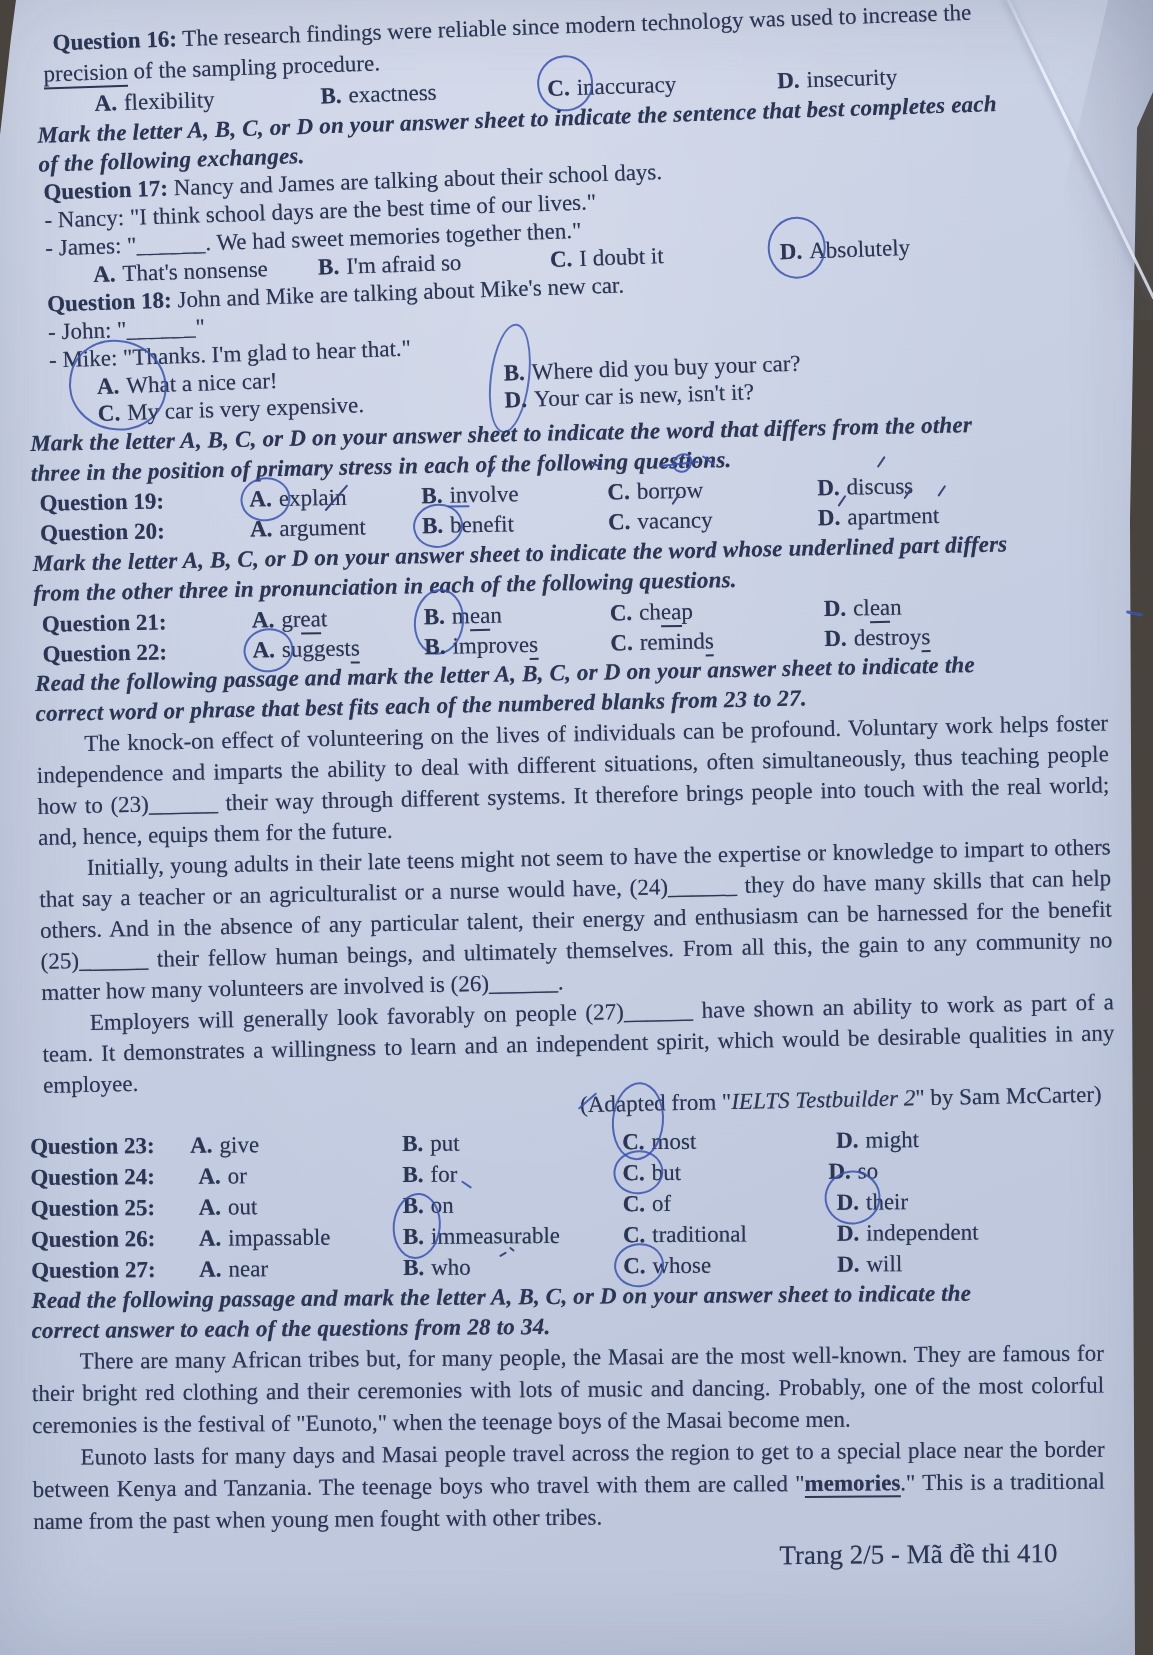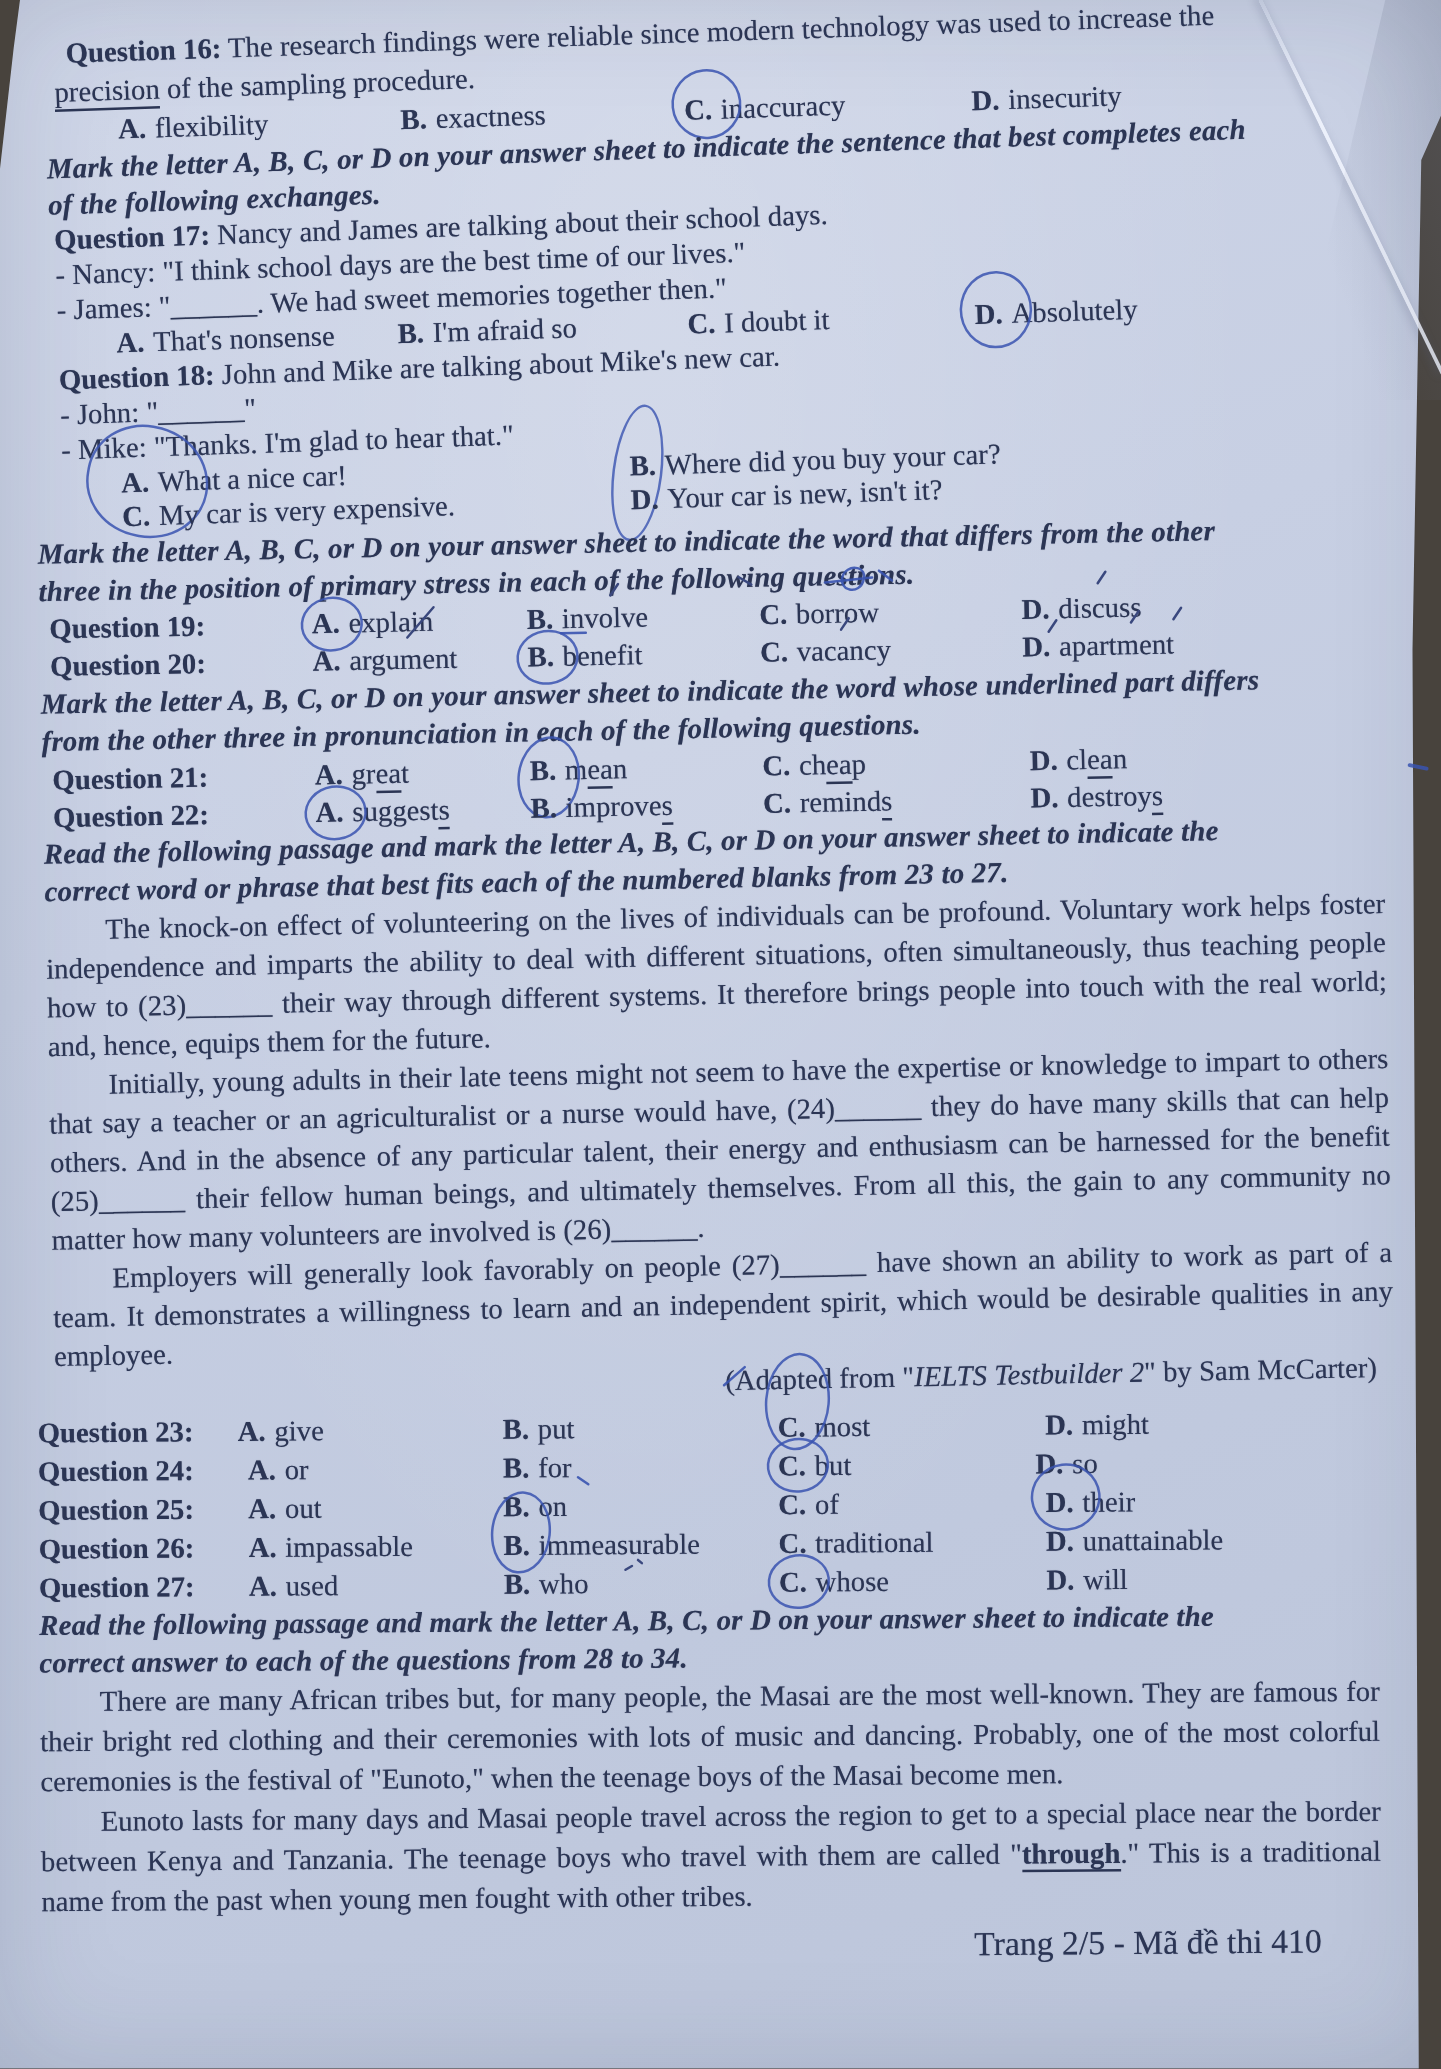--- a/index.html
+++ b/index.html
@@ -219,33 +219,33 @@
         <span class="opt" style="left:168px"><span class="letter">A.</span><span>out</span></span>
         <span class="opt" style="left:372px"><span class="letter">B.</span><span>on</span><span class="mark pen" style="left:58px;top:-6px;width:12px;transform:rotate(35deg)"></span></span>
         <span class="opt" style="left:592px"><span class="letter">C.</span><span>of</span></span>
         <span class="opt cv-25 circled" style="left:806px"><span class="letter">D.</span><span>their</span></span>
       </div>
       <div class="row h31">
         <span class="qlabel" style="left:0">Question 26:</span>
         <span class="opt" style="left:168px"><span class="letter">A.</span><span>impassable</span></span>
         <span class="opt cv-26 circled" style="left:372px"><span class="letter">B.</span><span>immeasurable</span></span>
         <span class="opt" style="left:592px"><span class="letter">C.</span><span>traditional</span></span>
-        <span class="opt" style="left:806px"><span class="letter">D.</span><span>unattainable</span></span>
+        <span class="opt" style="left:806px"><span class="letter">D.</span><span>independent</span></span>
       </div>
       <div class="row h31">
         <span class="qlabel" style="left:0">Question 27:</span>
-        <span class="opt" style="left:168px"><span class="letter">A.</span><span>used</span></span>
+        <span class="opt" style="left:168px"><span class="letter">A.</span><span>near</span></span>
         <span class="opt" style="left:372px"><span class="letter">B.</span><span>who</span><span class="mark" style="left:96px;top:2px;width:8px;height:2px;transform:rotate(-30deg)"></span><span class="mark" style="left:106px;top:-3px;width:6px;height:2px;transform:rotate(40deg)"></span></span>
         <span class="opt circled" style="left:592px"><span class="letter">C.</span><span>whose</span></span>
         <span class="opt" style="left:806px"><span class="letter">D.</span><span>will</span></span>
       </div>
 
       <div class="row h30 instr">Read the following passage and mark the letter A, B, C, or D on your answer sheet to indicate the</div>
       <div class="row h30 instr">correct answer to each of the questions from 28 to 34.</div>
 
       <p class="para">There are many African tribes but, for many people, the Masai are the most well-known. They are famous for their bright red clothing and their ceremonies with lots of music and dancing. Probably, one of the most colorful ceremonies is the festival of "Eunoto," when the teenage boys of the Masai become men.</p>
-      <p class="para"><span>Eunoto lasts for many days and Masai people travel across the region to get to a special place near the border between Kenya and Tanzania. The teenage boys who travel with them are called "</span><span class="uw">through</span><span>." This is a traditional name from the past when young men fought with other tribes.</span></p>
+      <p class="para"><span>Eunoto lasts for many days and Masai people travel across the region to get to a special place near the border between Kenya and Tanzania. The teenage boys who travel with them are called "</span><span class="uw">memories</span><span>." This is a traditional name from the past when young men fought with other tribes.</span></p>
 
       <div class="footer-row">Trang 2/5 - Mã đề thi 410</div>
     </div>
 
   </div>
 </div>
 
 </body></html>

